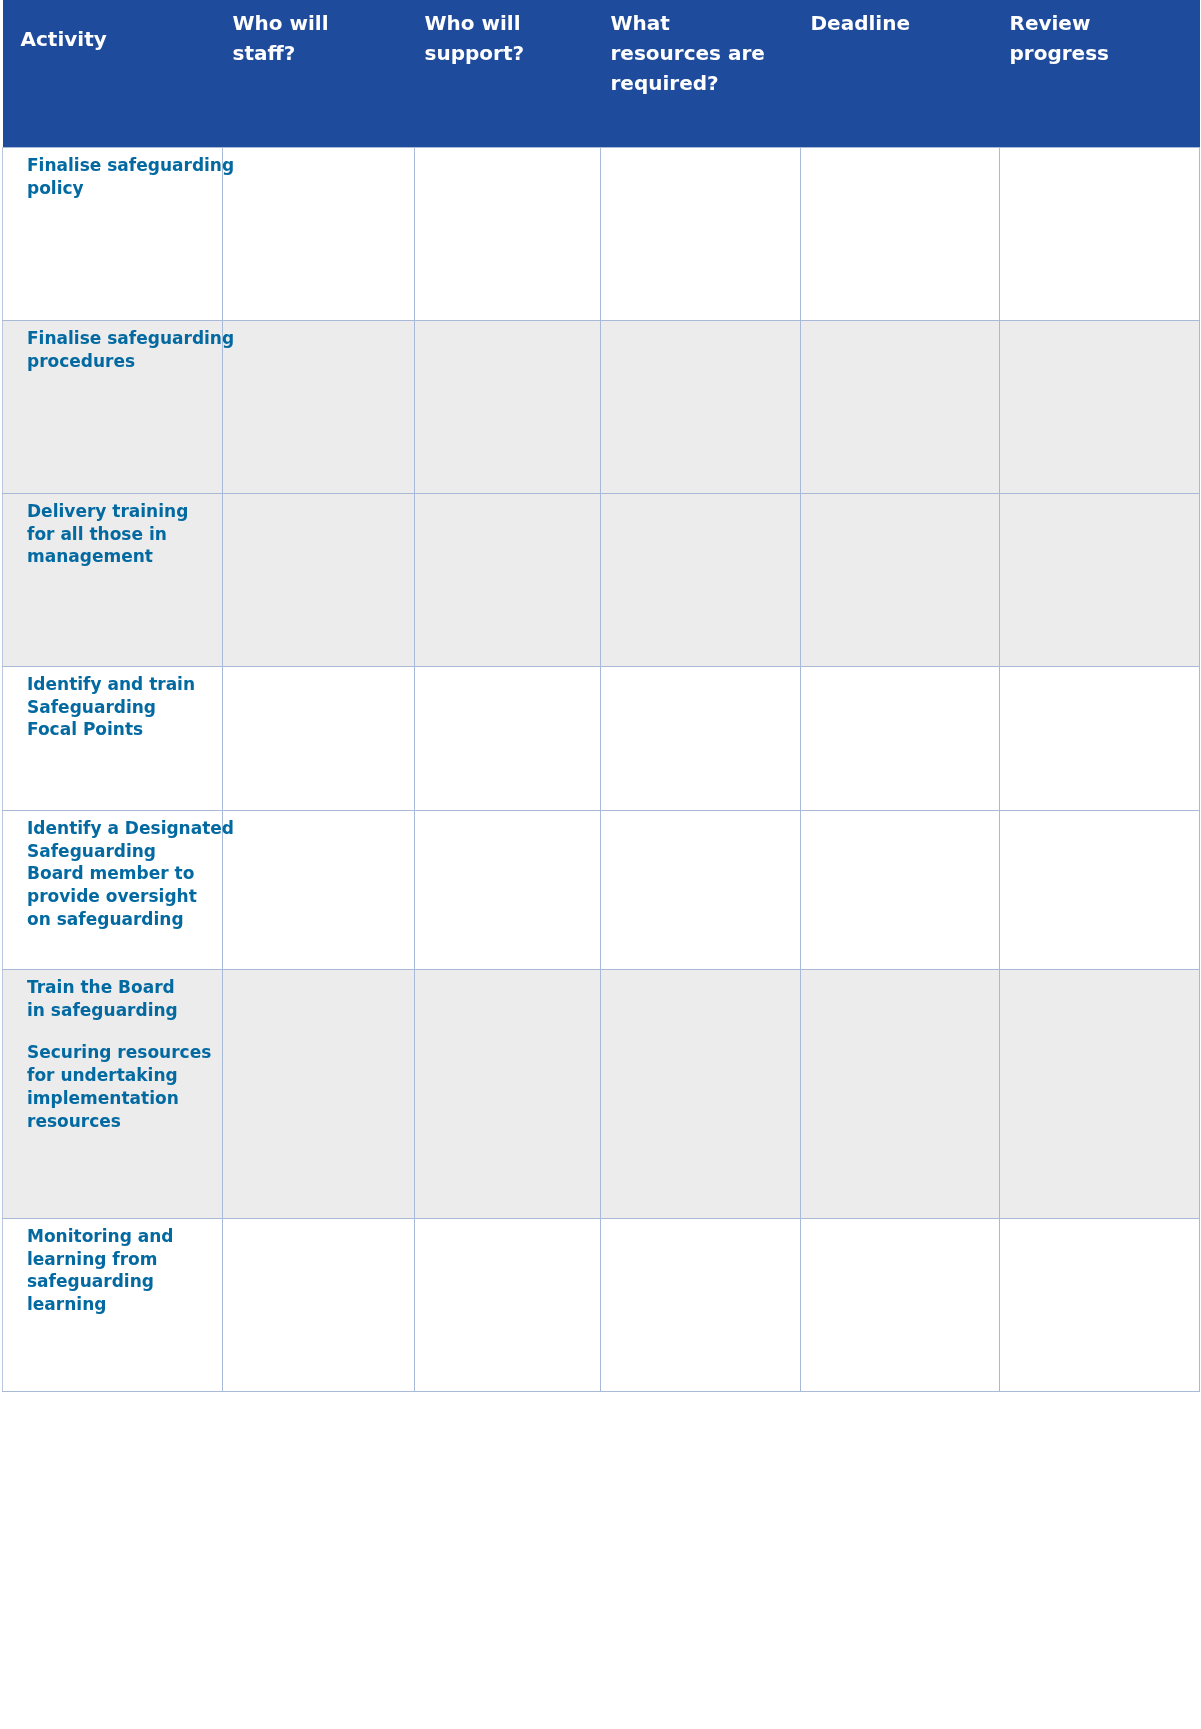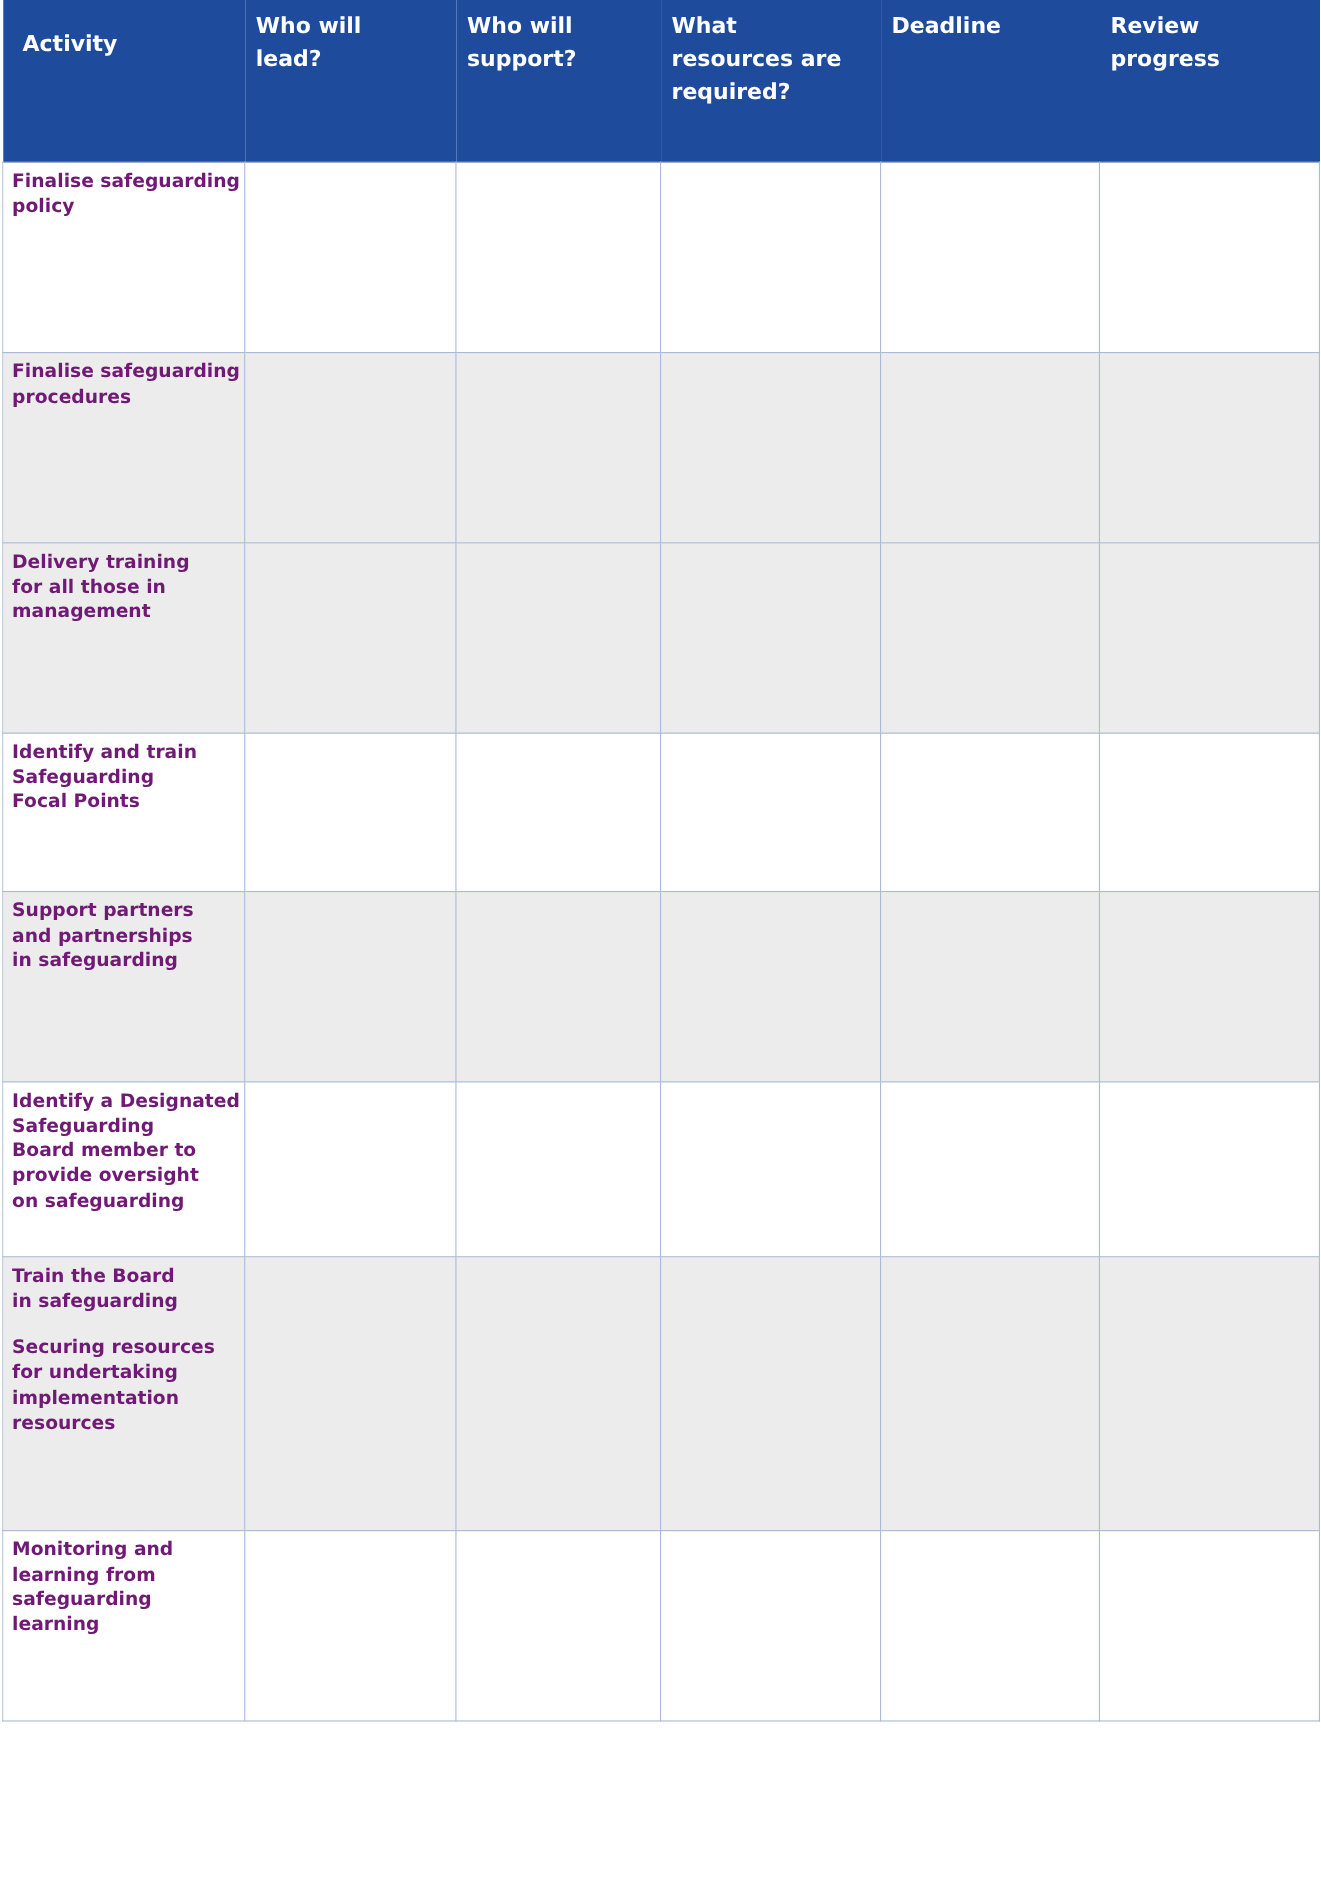--- a/index.html
+++ b/index.html
@@ -15,23 +15,23 @@
     .table col.c4 { width: 199px; }
     .table col.c5 { width: 200px; }
     thead th {
       background: #1f4b9c; color: #ffffff; height: 123px; padding: 8px 10px 0 10px;
       vertical-align: top; text-align: left;
       font-family: "DejaVu Sans", sans-serif; font-weight: bold; font-size: 20px;
       line-height: 30px; border: none;
     }
     thead th:first-child { padding-left: 18px; padding-top: 24px; }
     tbody td {
-      border: 1.5px solid #a9b9d8; vertical-align: top; padding: 6px 8px;
+      border: 1.5px solid #a9b9d8; vertical-align: top; padding: 6px 24px;
       font-family: "DejaVu Sans", sans-serif; font-weight: bold; font-size: 17px;
-      line-height: 22.7px; color: #701a75; box-sizing: border-box;
+      line-height: 22.7px; color: #0369a1; box-sizing: border-box;
     }
     tbody td:first-child { border-left-color: #b9c6dc; }
     tbody tr.shade td { background: #ececec; }
     tbody tr.plain td { background: #ffffff; }
     .line { display: block; white-space: nowrap; }
     .gap { display: block; height: 20px; }
   </style>
 </head>
 <body>
 
@@ -44,21 +44,21 @@
       <col class="c4">
       <col class="c5">
   </colgroup>
   <thead>
     <tr>
       <th>
           <span class="line">Activity</span>
         </th>
       <th>
           <span class="line">Who will</span>
-          <span class="line">lead?</span>
+          <span class="line">staff?</span>
         </th>
       <th>
           <span class="line">Who will</span>
           <span class="line">support?</span>
         </th>
       <th>
           <span class="line">What</span>
           <span class="line">resources are</span>
           <span class="line">required?</span>
         </th>
@@ -111,32 +111,20 @@
           <span class="line">Identify and train</span>
           <span class="line">Safeguarding</span>
           <span class="line">Focal Points</span>
         </td>
       <td></td>
         <td></td>
         <td></td>
         <td></td>
         <td></td>
     </tr>
-    <tr class="shade" style="height:173px">
-      <td>
-          <span class="line">Support partners</span>
-          <span class="line">and partnerships</span>
-          <span class="line">in safeguarding</span>
-        </td>
-      <td></td>
-        <td></td>
-        <td></td>
-        <td></td>
-        <td></td>
-    </tr>
     <tr class="plain" style="height:159px">
       <td>
           <span class="line">Identify a Designated</span>
           <span class="line">Safeguarding</span>
           <span class="line">Board member to</span>
           <span class="line">provide oversight</span>
           <span class="line">on safeguarding</span>
         </td>
       <td></td>
         <td></td>

